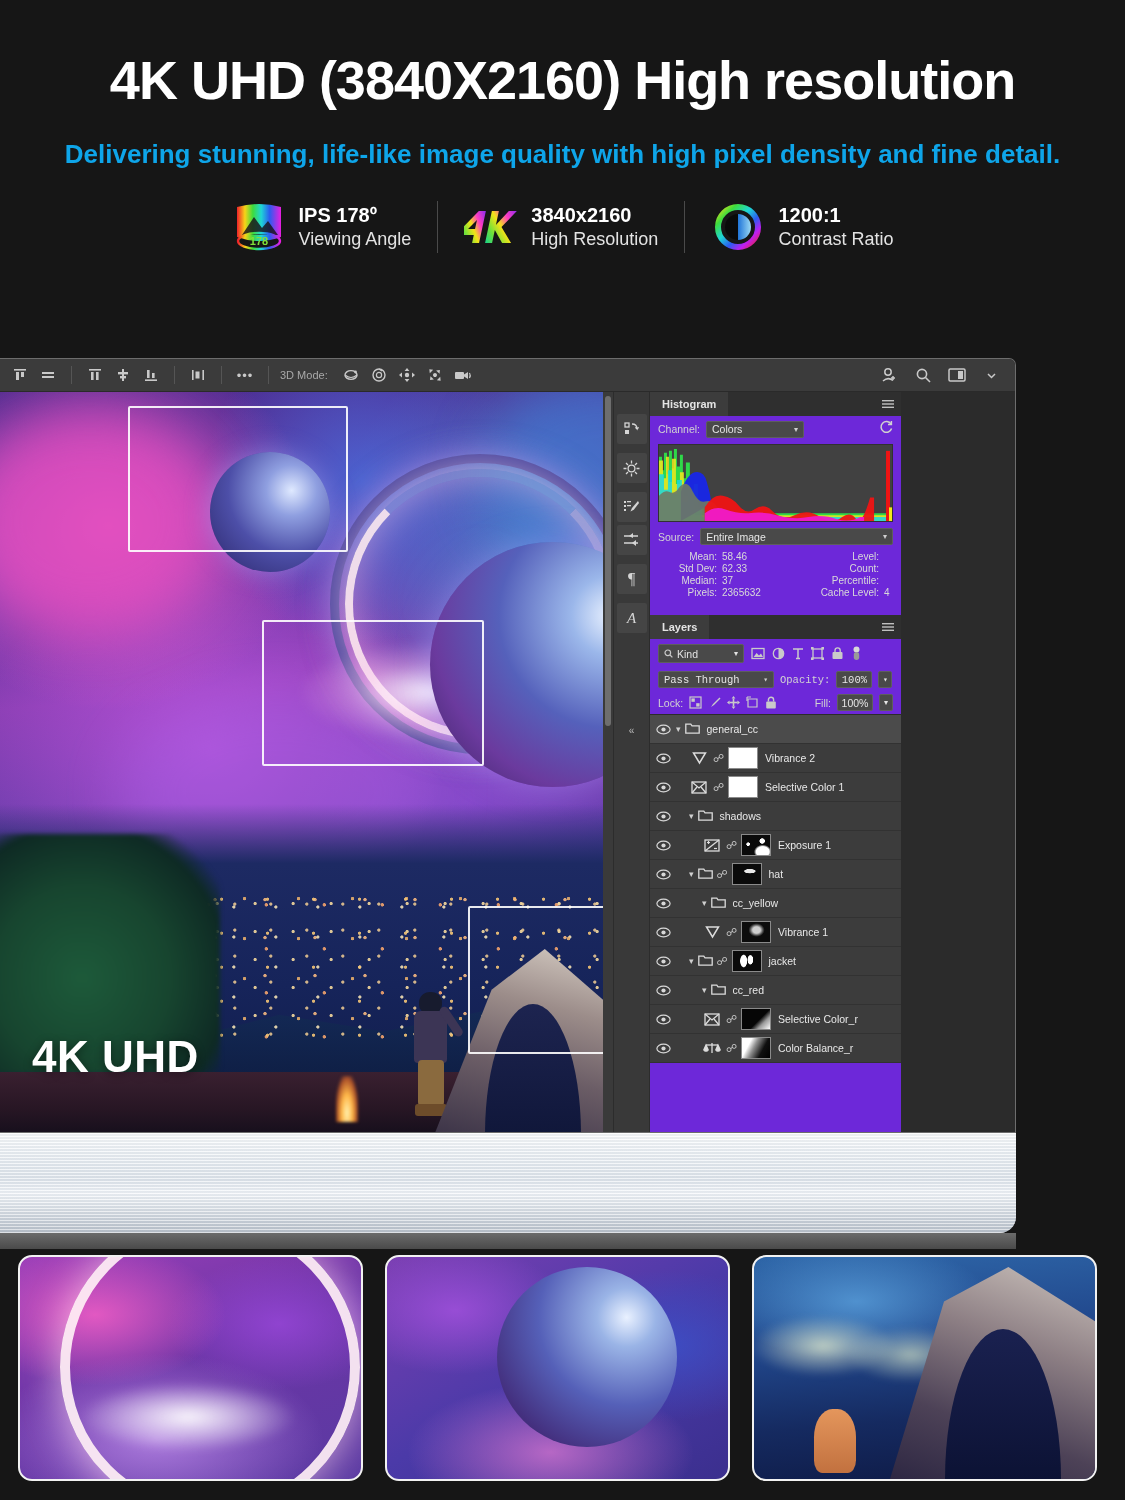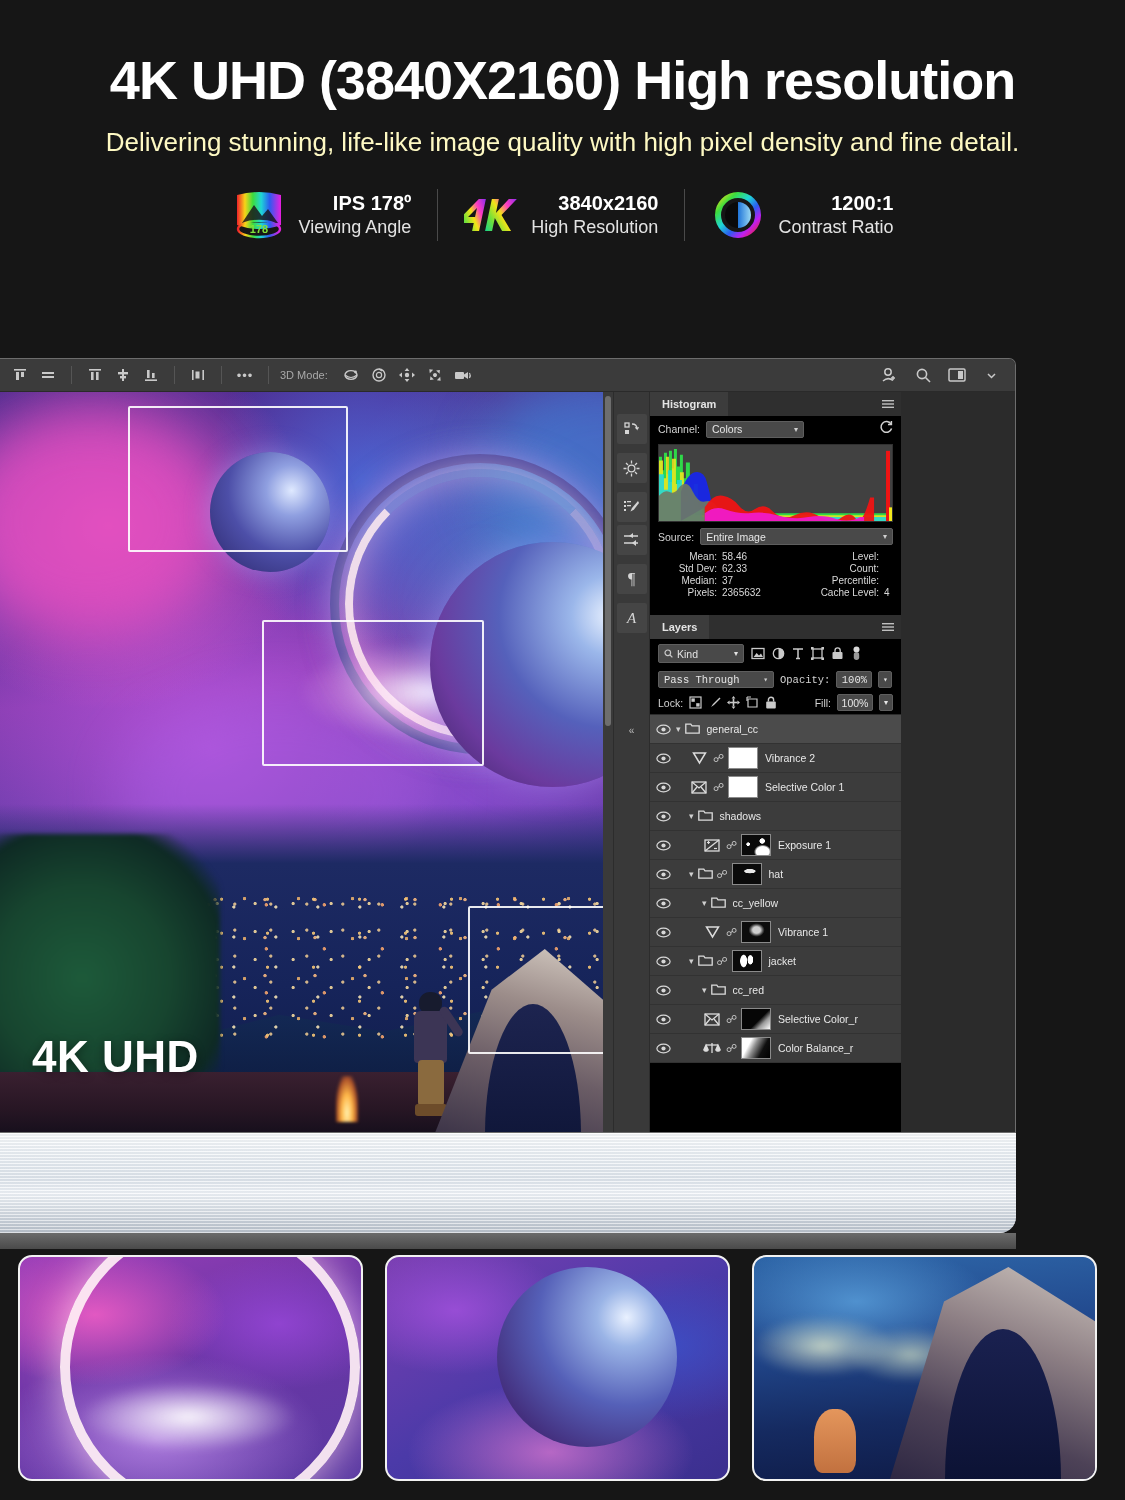--- a/index.html
+++ b/index.html
@@ -10,32 +10,32 @@
     overflow:hidden; position:relative;
   }
 
   
   .hero { padding-top:52px; text-align:center; }
   .hero h1 {
     font-size:54px; font-weight:bold; color:#ffffff;
     letter-spacing:-1px; line-height:1.05;
   }
   .hero .sub {
-    margin-top:16px; font-size:26px; color:#fef9c3;
-    font-weight:400; line-height:1.32;
+    margin-top:28px; font-size:26px; color:#0ea5e9;
+    font-weight:700; line-height:1.32;
   }
 
   
   .badges {
     margin-top:30px; display:flex; justify-content:center;
     align-items:center; gap:0;
   }
   .badge { display:flex; align-items:center; gap:13px; padding:0 26px; }
   .badge-txt { text-align:left; }
-  .badge-title { font-size:20px; font-weight:bold; color:#fff; line-height:1.25;text-align:right; }
+  .badge-title { font-size:20px; font-weight:bold; color:#fff; line-height:1.25; }
   .badge-sub { font-size:18px; color:#e3e3e3; line-height:1.3; }
   .divider { width:1px; height:52px; background:#4a4a4a; }
   .bicon { width:54px; height:52px; flex:none; }
 
   
   .monitor { position:absolute; left:0; top:358px; width:1016px; }
   .screen {
     position:relative; width:1016px; height:775px;
     background:#2b2b2b; border:1px solid #6d6d6d; border-left:none;
     border-top-right-radius:7px;
@@ -205,21 +205,21 @@
   .collapse {
     position:absolute; color:#bdbdbd; font-size:10px;
   }
   .ibtn {
     width:30px; height:30px; margin-bottom:3px; background:#454545;
     display:flex; align-items:center; justify-content:center;
     color:#d5d5d5; border-radius:2px;
   }
   .ibtn.gap { margin-bottom:9px; }
 
-  .panels { width:252px; background:#000000; border-left:1px solid #2c2c2c; }
+  .panels { width:252px; background:#6d28d9; border-left:1px solid #2c2c2c; }
 
   .panel-tabs { display:flex; background:#2f2f2f; height:24px; align-items:stretch; }
   .panel-tab {
     background:#3c3c3c; color:#e4e4e4; font-size:11px; font-weight:bold;
     padding:0 12px; display:flex; align-items:center;
   }
   .panel-menu { margin-left:auto; color:#c0c0c0; display:flex; align-items:center; padding-right:7px; font-size:11px;}
 
   .row { display:flex; align-items:center; padding:4px 8px; gap:6px; }
   .lbl { font-size:10.5px; color:#d2d2d2; }

